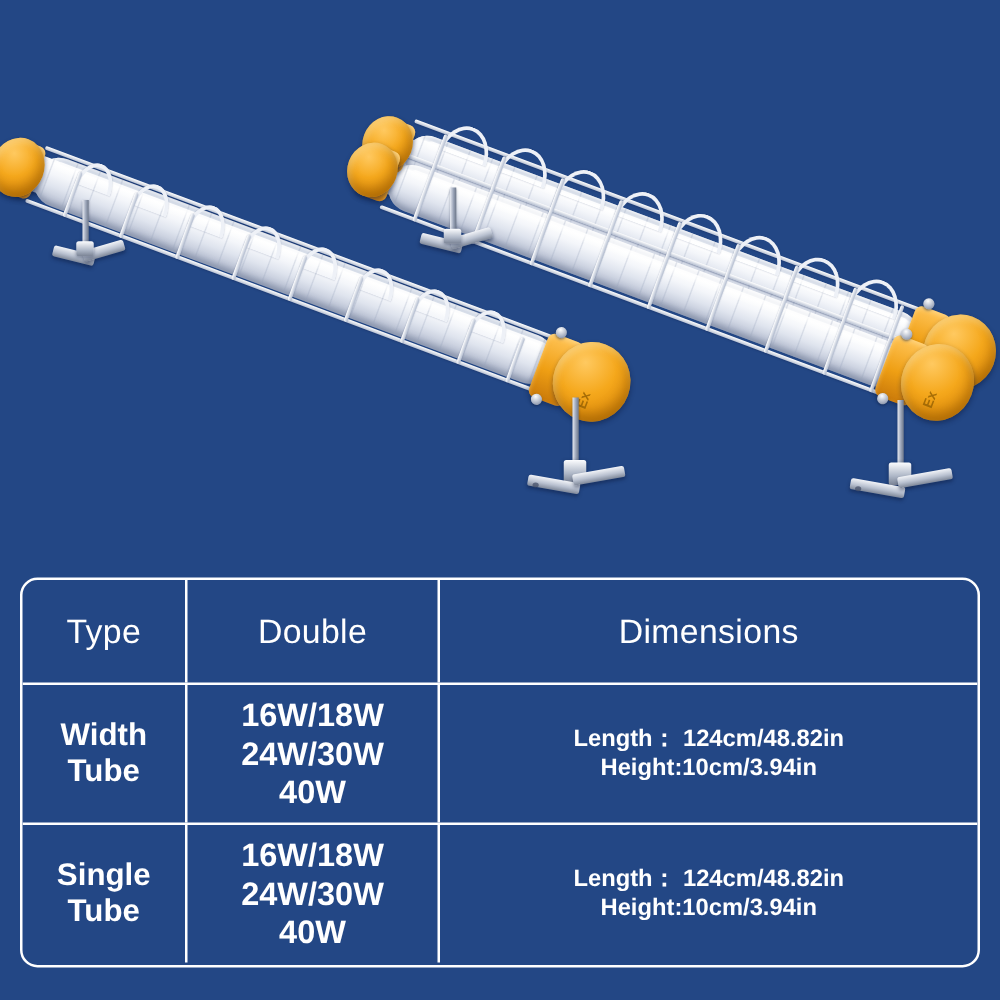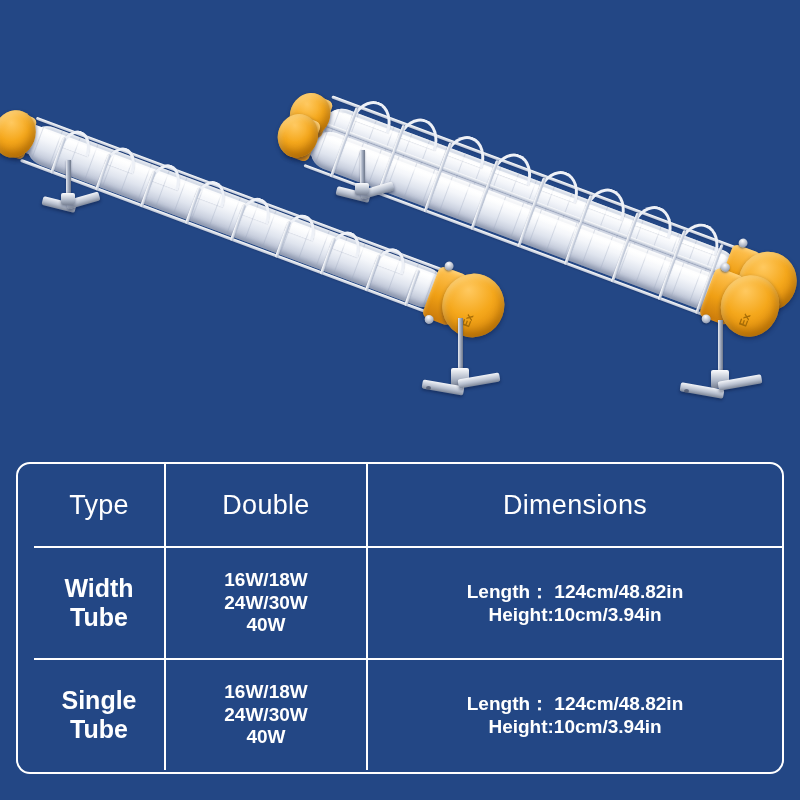--- a/index.html
+++ b/index.html
@@ -122,40 +122,39 @@
     box-shadow:0 2px 3px rgba(10,25,60,0.4);
   }
 
   
   #spec-table{
     position:absolute;
     left:16px; top:462px; width:768px; height:312px;
     border:2px solid #ffffff;
     border-radius:14px;
     overflow:hidden;
-    padding-left:16px;
   }
   .trow{ display:flex; width:100%; }
   .trow.header{ height:82px; }
   .trow.body{ height:112px; }
   .trow.header + .trow.body{ border-top:2px solid #ffffff; }
   .trow.body + .trow.body{ border-top:2px solid #ffffff; }
 
   .tcell{
     display:flex; flex-direction:column;
     align-items:center; justify-content:center;
     color:#ffffff; text-align:center;
     padding:0 4px;
   }
   .col-type{ width:132px; border-right:2px solid #ffffff; }
   .col-power{ width:202px; border-right:2px solid #ffffff; }
   .col-dims{ flex:1; }
 
   .hdr-text{ font-size:27px; font-weight:normal; letter-spacing:.3px; }
-  .cell-line{ font-size:19px; font-weight:bold; line-height:1.18; white-space:nowrap; }
+  .cell-line{ font-size:26px; font-weight:bold; line-height:1.18; white-space:nowrap; }
   .type-line{ font-size:25px; font-weight:bold; line-height:1.18; }
   .dims-line{ font-size:19px; font-weight:bold; line-height:1.22; white-space:nowrap; }
 </style>
 </head>
 <body>
 
 <div id="product-stage">
 
   <div class="fixture" style="left:30px; top:112px; width:470px; height:40px; transform:rotate(20.5deg);">
 

